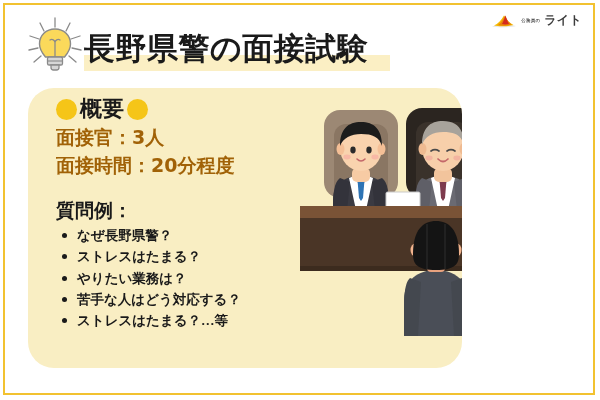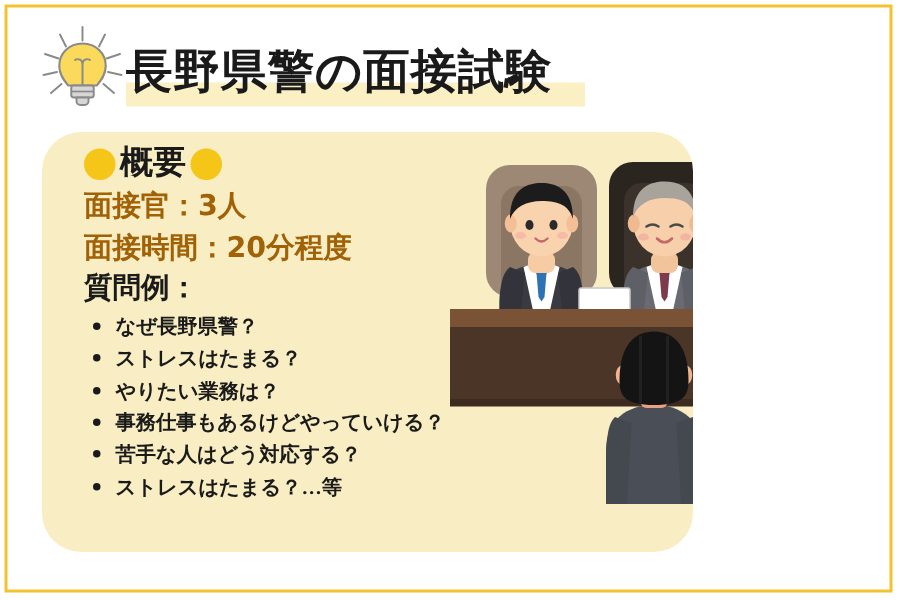--- a/index.html
+++ b/index.html
@@ -147,21 +147,21 @@
     font-weight: 700;
     color: #a16207;
     line-height: 1.45;
     white-space: nowrap;
   }
 
   .q-label {
     font-size: 19px;
     font-weight: 700;
     color: #1A1A1A;
-    margin-top: 2px;
+    margin-top: 20px;
     margin-bottom: 3px;
     line-height: 1.2;
   }
 
   .q-list {
     margin: 0;
     padding: 0;
     list-style: none;
     font-family: Liberation Serif, serif;
   }
@@ -220,20 +220,30 @@
       <rect x="23.5" y="43" width="15" height="8" rx="1.6" fill="#D6D6D6" stroke="#8A8A8A" stroke-width="1.3"></rect>
       <line x1="23.5" y1="47" x2="38.5" y2="47" stroke="#8A8A8A" stroke-width="1.1"></line>
       <path d="M27 51 h8 v2.5 a2.5 2.5 0 0 1 -2.5 2.5 h-3 a2.5 2.5 0 0 1 -2.5 -2.5 z" fill="#D6D6D6" stroke="#8A8A8A" stroke-width="1.3"></path>
     </svg>
 
     <div class="title-wrap">
       <div class="title-highlight"></div>
       <span class="title-text">長野県警の面接試験</span>
     </div>
 
+    <div class="logo">
+      <svg class="logo-mark" viewBox="0 0 52 32">
+        <path d="M2 27 C12 25 18 20 25 10 C31 18 40 24 50 26 C40 29 12 30 2 27 Z" fill="#E8E8E8"></path>
+        <path d="M6 25 C14 22 20 15 26 5 C30 13 37 20 45 24 C34 27 15 27 6 25 Z" fill="#F5B800"></path>
+        <path d="M14 24 C20 20 24 13 28 5 C31 12 35 18 41 23 C32 26 21 26 14 24 Z" fill="#E8800F"></path>
+        <path d="M22 22 C25 17 27 11 29 5 C31 11 33 17 36 22 C31 23 26 23 22 22 Z" fill="#D42A1E"></path>
+      </svg>
+      <span class="logo-small">公務員の</span>
+      <span class="logo-main">ライト</span>
+    </div>
   </div>
 
   <div class="card">
 
     <div class="text-col">
 
       <div class="gaiyou">
         <span class="dot"></span>
         <span class="gaiyou-text">概要</span>
         <span class="dot"></span>
@@ -241,21 +251,20 @@
 
       <div class="info-line">面接官：3人</div>
       <div class="info-line">面接時間：20分程度</div>
 
       <div class="q-label">質問例：</div>
 
       <ul class="q-list">
         <li class="q-item">なぜ長野県警？</li>
         <li class="q-item">ストレスはたまる？</li>
         <li class="q-item">やりたい業務は？</li>
-        <li class="q-item">事務仕事もあるけどやっていける？</li>
         <li class="q-item">苦手な人はどう対応する？</li>
         <li class="q-item">ストレスはたまる？…等</li>
       </ul>
     </div>
 
     <svg class="illus" viewBox="0 0 272 280">
 
       <g>
         <rect x="24" y="22" width="74" height="88" rx="16" fill="#9C8874"></rect>
         <rect x="34" y="36" width="54" height="74" rx="12" fill="#8A7663"></rect>

